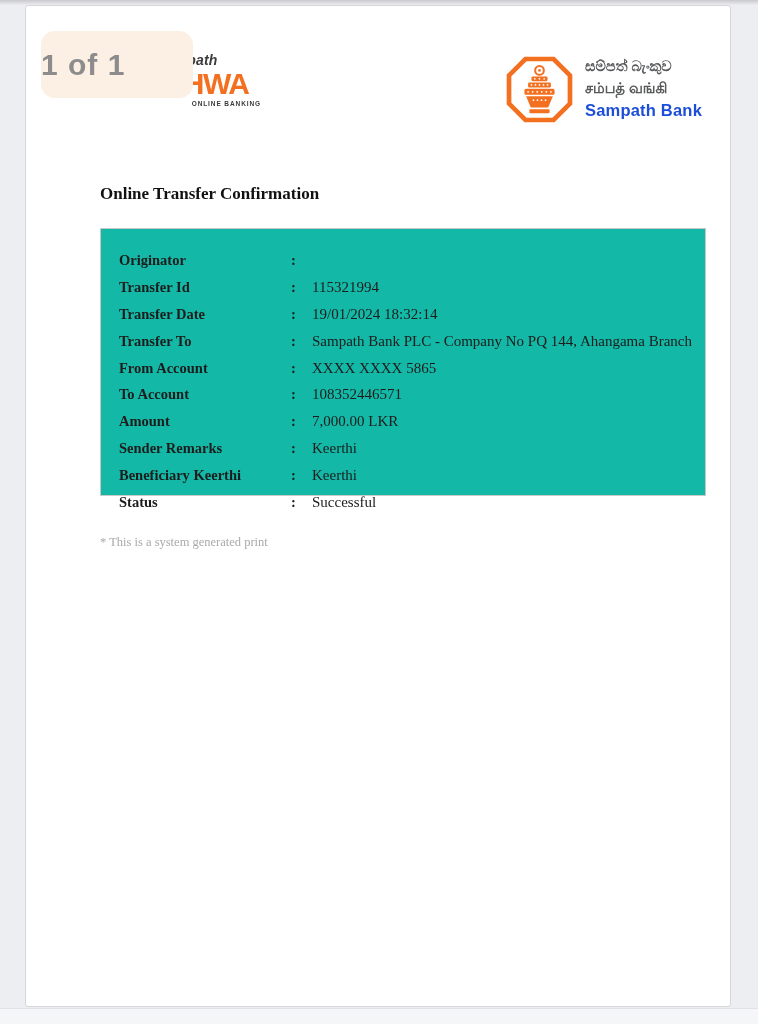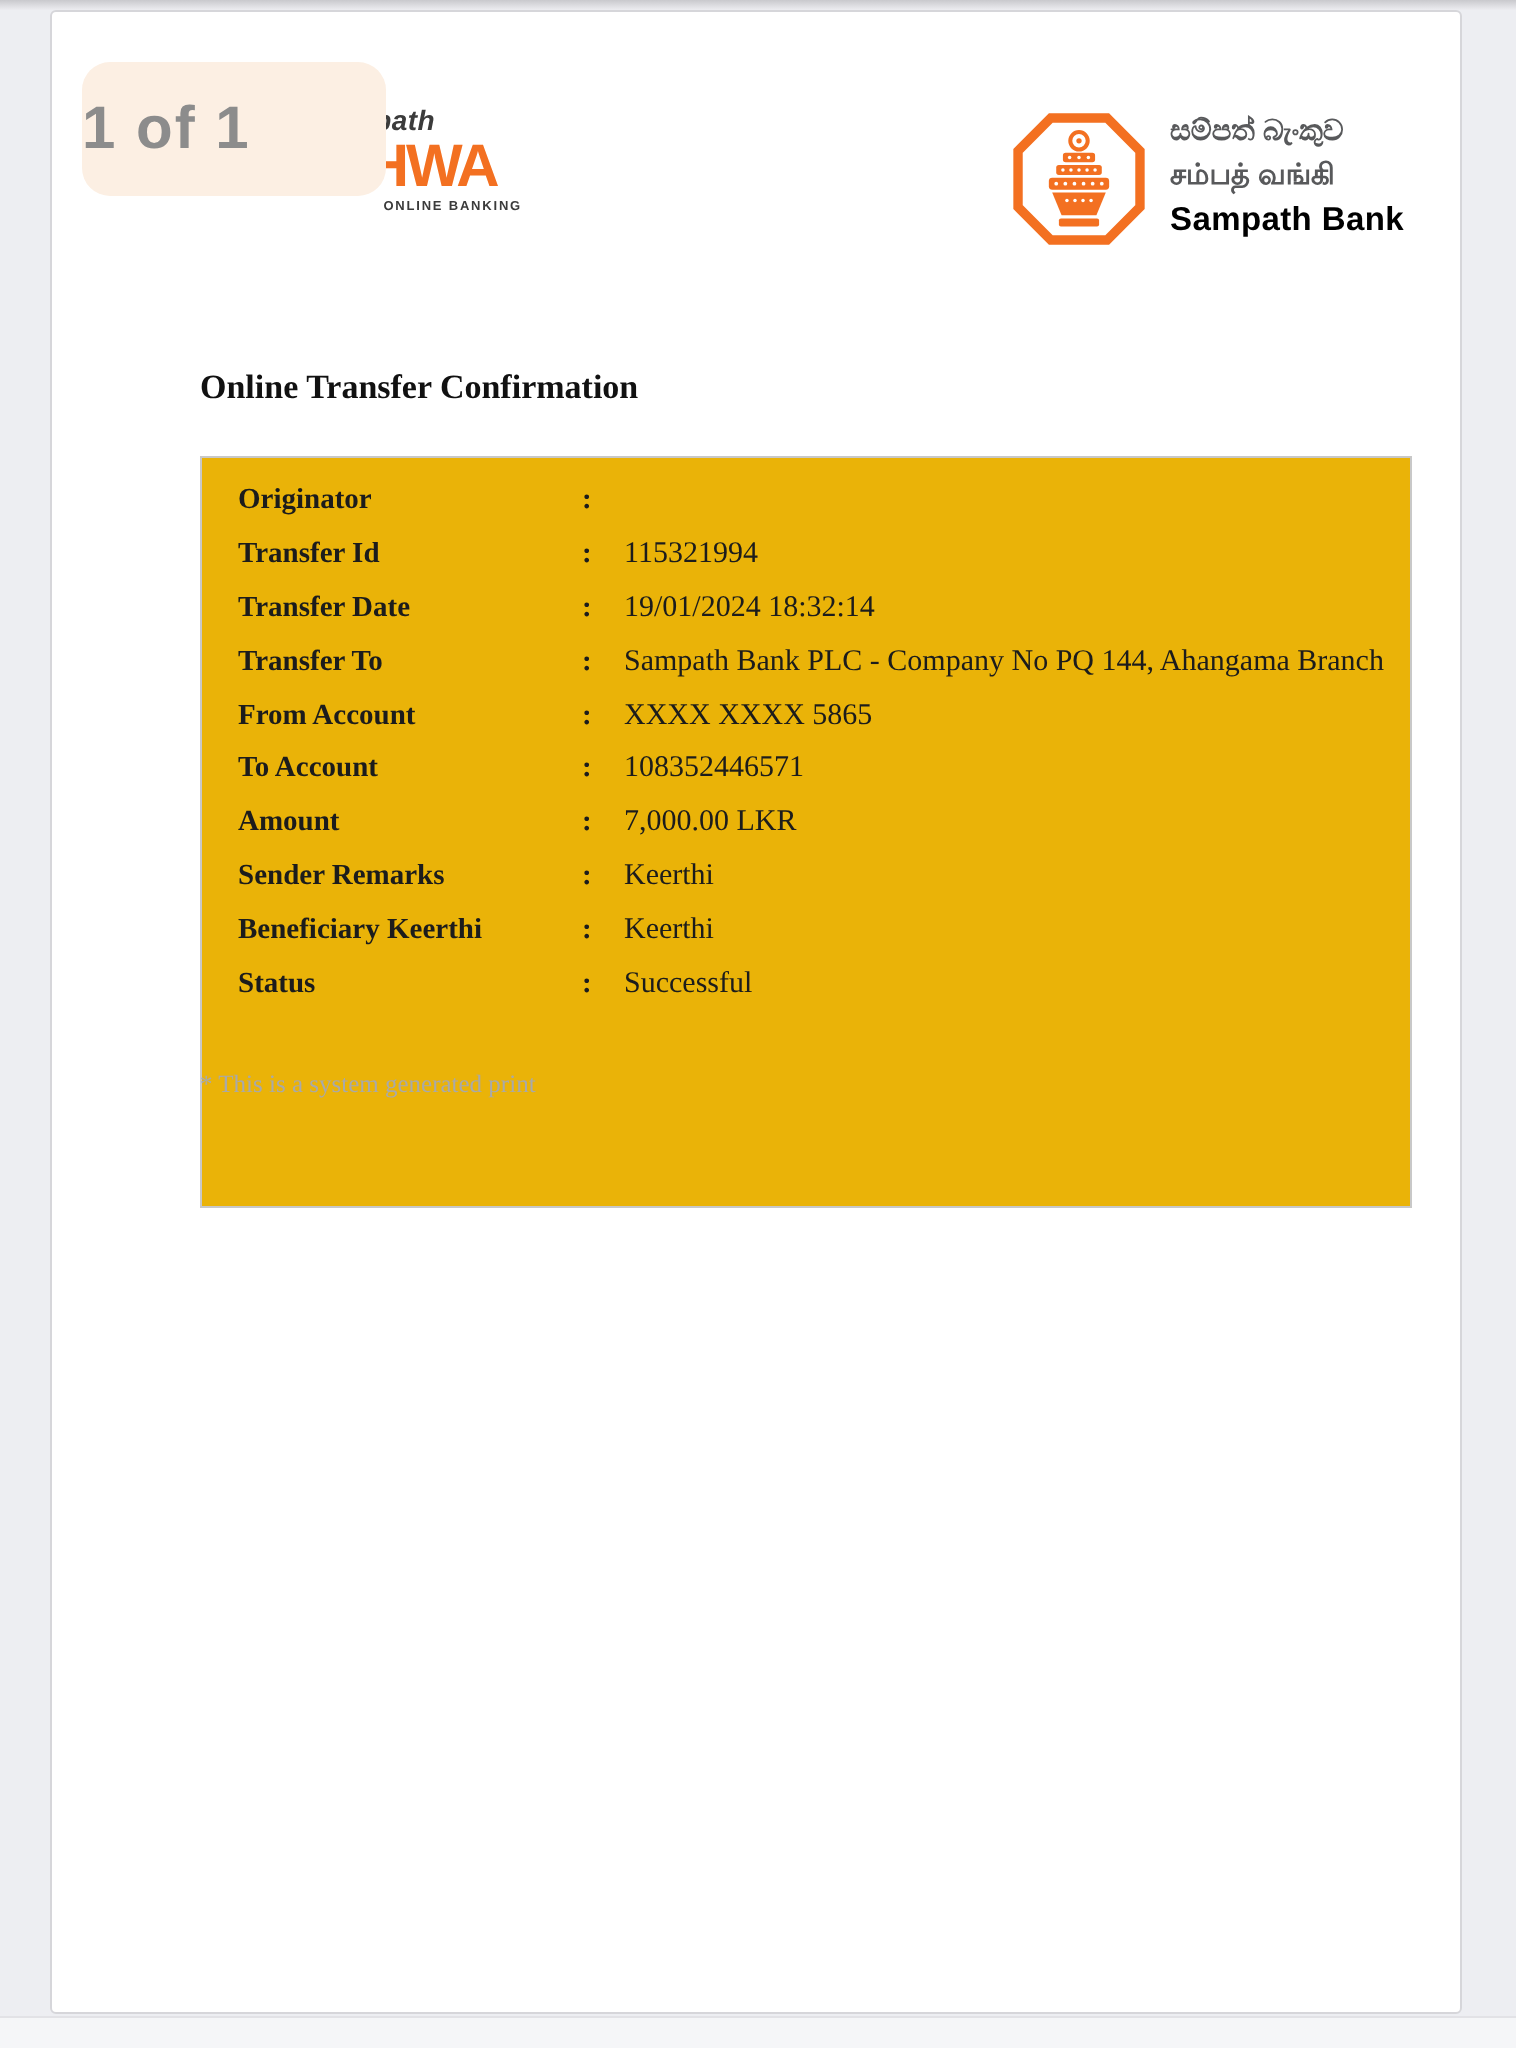--- a/index.html
+++ b/index.html
@@ -55,32 +55,32 @@
     position:absolute;left:480px;top:50px;width:67px;height:67px;
   }
   .bank-text{
     position:absolute;left:559px;top:49px;line-height:22px;
   }
   .bank-text .bt-sinhala,
   .bank-text .bt-tamil{
     font-size:14.5px;color:#58595b;font-weight:bold;
   }
   .bank-text .bt-english{
-    font-size:16.5px;color:#000000;font-weight:bold;letter-spacing:0.2px;
+    font-size:16.5px;color:#1d4ed8;font-weight:bold;letter-spacing:0.2px;
   }
   
   .doc-title{
     position:absolute;left:74px;top:178px;
     font-family:"Liberation Serif", serif;
     font-size:17px;font-weight:bold;color:#111111;text-align:center;
   }
   .details-box{
-    position:absolute;left:74px;top:222px;width:606px;height:376px;
+    position:absolute;left:74px;top:222px;width:606px;height:268px;
     border:1px solid #c8c8c8;box-sizing:border-box;
-    padding-top:8px;background:#eab308;
+    padding-top:18px;background:#14b8a6;
   }
   .detail-row{
     display:flex;height:26.9px;align-items:center;
     padding-left:18px;
     font-family:"Liberation Serif", serif;color:#1c1c1c;
   }
   .detail-row .dl{
     width:172px;font-weight:bold;font-size:14.5px;flex:none;
   }
   .detail-row .dc{

